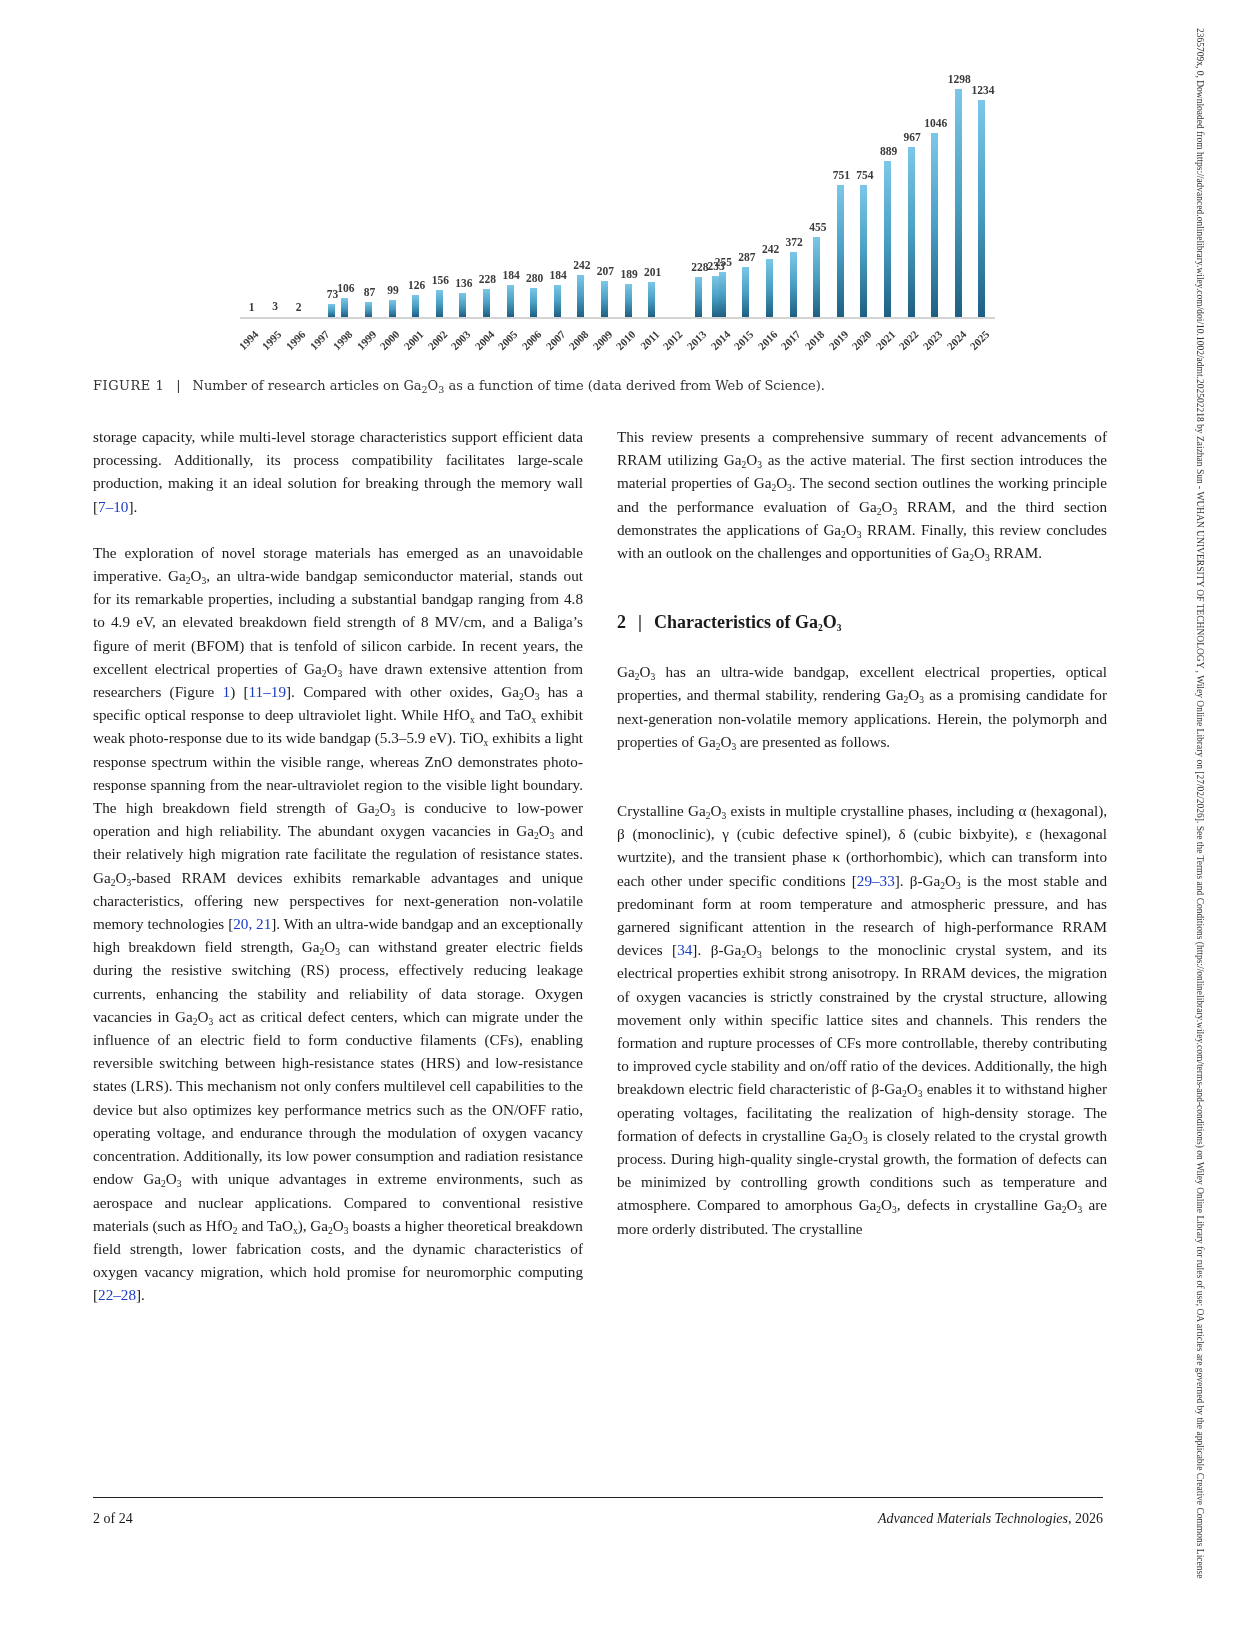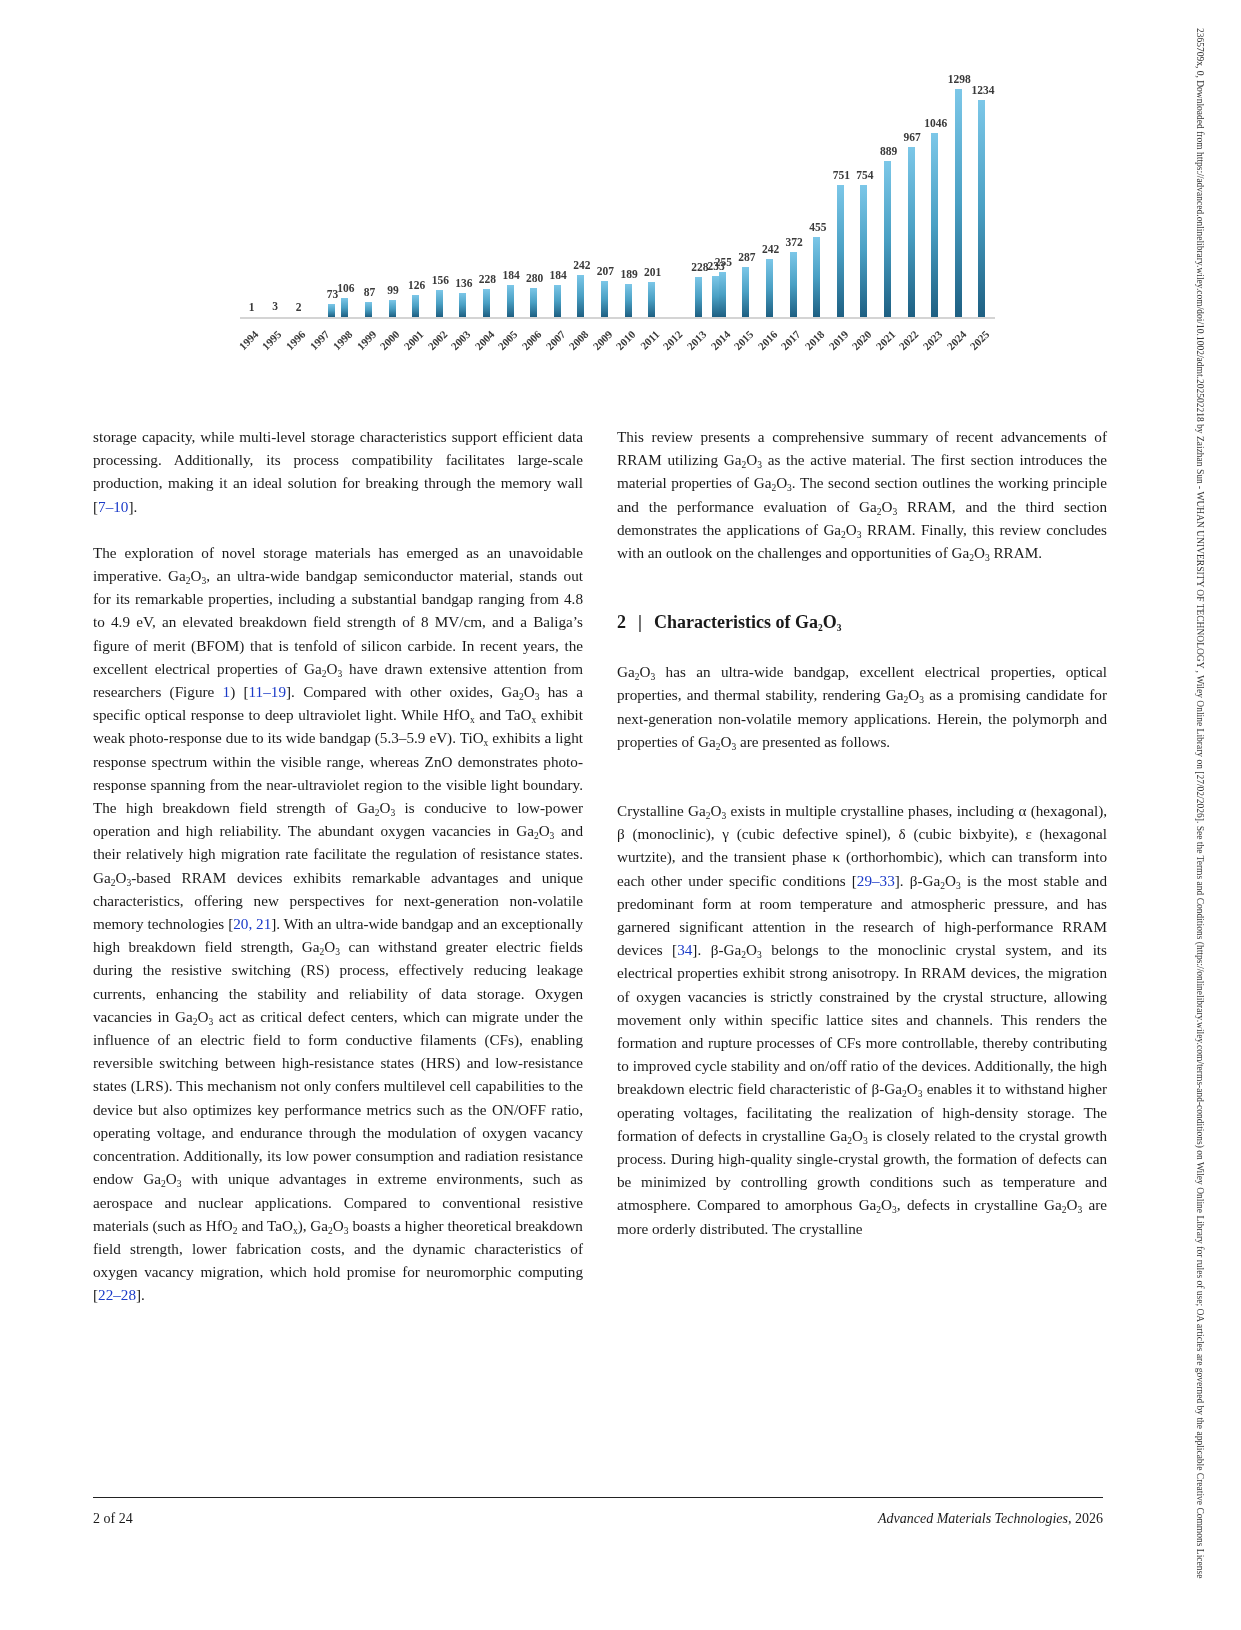--- a/index.html
+++ b/index.html
@@ -230,20 +230,23 @@
         <div class="xlabel" style="left: 571.641px;">2019</div>
         <div class="xlabel" style="left: 595.234px;">2020</div>
         <div class="xlabel" style="left: 618.828px;">2021</div>
         <div class="xlabel" style="left: 642.422px;">2022</div>
         <div class="xlabel" style="left: 666.016px;">2023</div>
         <div class="xlabel" style="left: 689.609px;">2024</div>
         <div class="xlabel" style="left: 713.203px;">2025</div>
       </div>
   </div>
 
+  <div class="caption">
+    <span class="fig-label">FIGURE 1</span><span class="sep">|</span><span>Number of research articles on Ga</span><sub>2</sub><span>O</span><sub>3</sub><span> as a function of time (data derived from Web of Science).</span>
+  </div>
 
   <div class="col col-left">
     <p><span>storage capacity, while multi-level storage characteristics support efficient data processing. Additionally, its process compatibility facilitates large-scale production, making it an ideal solution for breaking through the memory wall [</span><a class="ref">7–10</a><span>].</span></p>
     <p><span>The exploration of novel storage materials has emerged as an unavoidable imperative. Ga</span><sub>2</sub><span>O</span><sub>3</sub><span>, an ultra-wide bandgap semiconductor material, stands out for its remarkable properties, including a substantial bandgap ranging from 4.8 to 4.9 eV, an elevated breakdown field strength of 8 MV/cm, and a Baliga’s figure of merit (BFOM) that is tenfold of silicon carbide. In recent years, the excellent electrical properties of Ga</span><sub>2</sub><span>O</span><sub>3</sub><span> have drawn extensive attention from researchers (Figure </span><a class="ref">1</a><span>) [</span><a class="ref">11–19</a><span>]. Compared with other oxides, Ga</span><sub>2</sub><span>O</span><sub>3</sub><span> has a specific optical response to deep ultraviolet light. While HfO</span><sub>x</sub><span> and TaO</span><sub>x</sub><span> exhibit weak photo-response due to its wide bandgap (5.3–5.9 eV). TiO</span><sub>x</sub><span> exhibits a light response spectrum within the visible range, whereas ZnO demonstrates photo-response spanning from the near-ultraviolet region to the visible light boundary. The high breakdown field strength of Ga</span><sub>2</sub><span>O</span><sub>3</sub><span> is conducive to low-power operation and high reliability. The abundant oxygen vacancies in Ga</span><sub>2</sub><span>O</span><sub>3</sub><span> and their relatively high migration rate facilitate the regulation of resistance states. Ga</span><sub>2</sub><span>O</span><sub>3</sub><span>-based RRAM devices exhibits remarkable advantages and unique characteristics, offering new perspectives for next-generation non-volatile memory technologies [</span><a class="ref">20, 21</a><span>]. With an ultra-wide bandgap and an exceptionally high breakdown field strength, Ga</span><sub>2</sub><span>O</span><sub>3</sub><span> can withstand greater electric fields during the resistive switching (RS) process, effectively reducing leakage currents, enhancing the stability and reliability of data storage. Oxygen vacancies in Ga</span><sub>2</sub><span>O</span><sub>3</sub><span> act as critical defect centers, which can migrate under the influence of an electric field to form conductive filaments (CFs), enabling reversible switching between high-resistance states (HRS) and low-resistance states (LRS). This mechanism not only confers multilevel cell capabilities to the device but also optimizes key performance metrics such as the ON/OFF ratio, operating voltage, and endurance through the modulation of oxygen vacancy concentration. Additionally, its low power consumption and radiation resistance endow Ga</span><sub>2</sub><span>O</span><sub>3</sub><span> with unique advantages in extreme environments, such as aerospace and nuclear applications. Compared to conventional resistive materials (such as HfO</span><sub>2</sub><span> and TaO</span><sub>x</sub><span>), Ga</span><sub>2</sub><span>O</span><sub>3</sub><span> boasts a higher theoretical breakdown field strength, lower fabrication costs, and the dynamic characteristics of oxygen vacancy migration, which hold promise for neuromorphic computing [</span><a class="ref">22–28</a><span>].</span></p>
   </div>
 
   <div class="col col-right">
     <p style="margin-bottom:46px"><span>This review presents a comprehensive summary of recent advancements of RRAM utilizing Ga</span><sub>2</sub><span>O</span><sub>3</sub><span> as the active material. The first section introduces the material properties of Ga</span><sub>2</sub><span>O</span><sub>3</sub><span>. The second section outlines the working principle and the performance evaluation of Ga</span><sub>2</sub><span>O</span><sub>3</sub><span> RRAM, and the third section demonstrates the applications of Ga</span><sub>2</sub><span>O</span><sub>3</sub><span> RRAM. Finally, this review concludes with an outlook on the challenges and opportunities of Ga</span><sub>2</sub><span>O</span><sub>3</sub><span> RRAM.</span></p>
 
     <h2 class="section-heading"><span class="sec-num">2</span><span class="bar-sep">|</span><span>Characteristics of Ga</span><sub>2</sub><span>O</span><sub>3</sub></h2>

